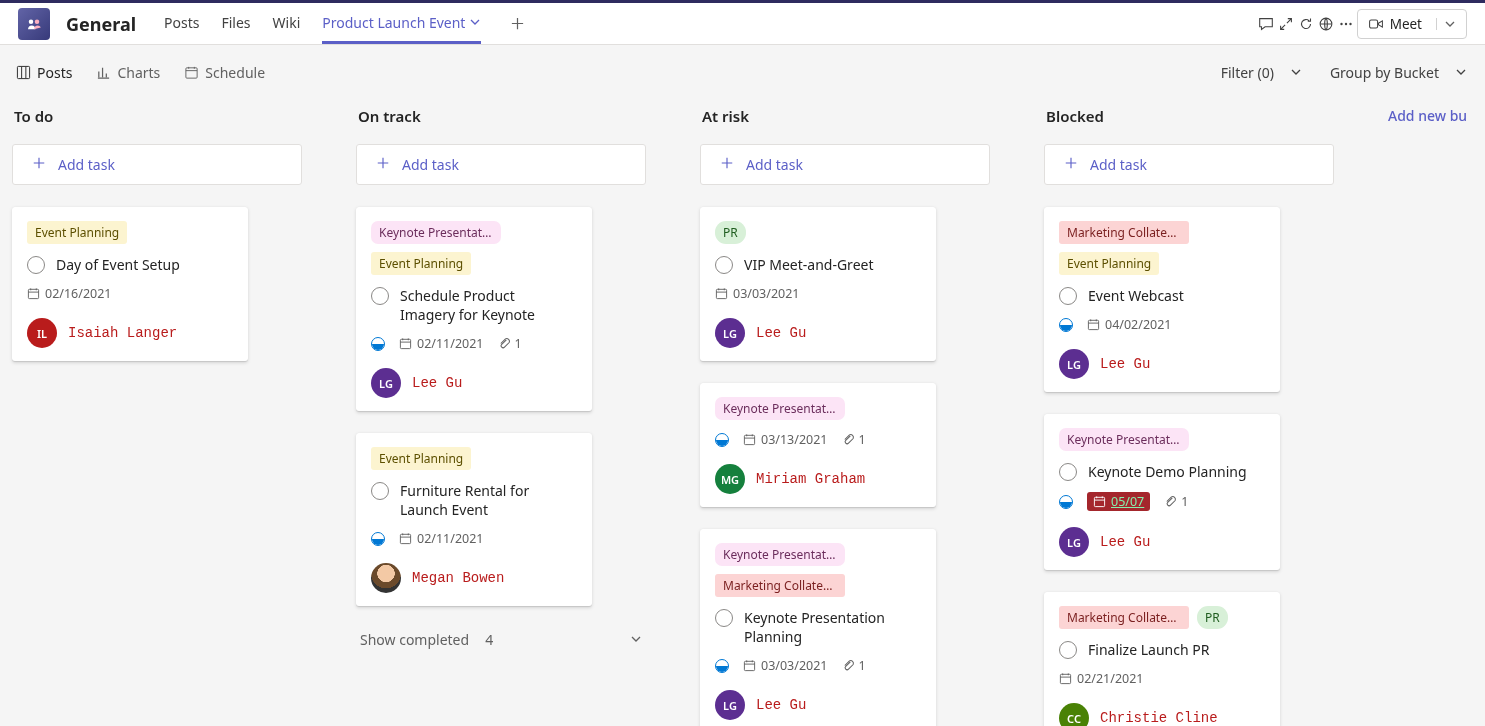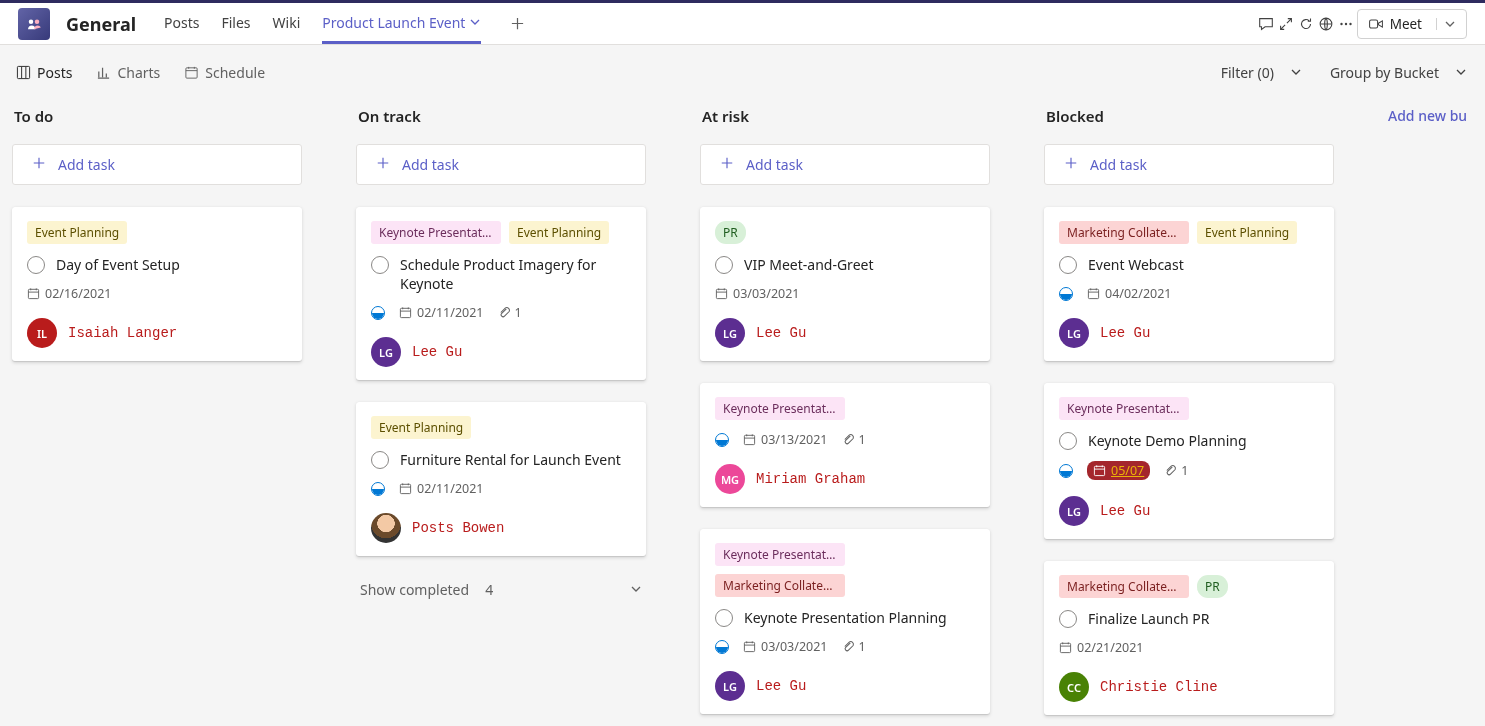--- a/index.html
+++ b/index.html
@@ -65,42 +65,42 @@
     display:flex;align-items:center;gap:12px;
     padding:0 19px;
     color:#5b5fc7;
     cursor:pointer;
   }
   .add-task .plus{color:#5b5fc7;}
 
   .card {
     background:#fff;
     border-radius:3px;
-    width:290px;
+    width:236px;
     margin-top:22px;
     padding:14px 19px 13px 15px;
     box-shadow:0 0.3px 0.9px rgba(0,0,0,0.1),0 1.6px 3.6px rgba(0,0,0,0.13);
   }
   .labels { display:flex; gap:8px; flex-wrap:wrap; margin-bottom:11px; }
   .label { font-size:12px; padding:3px 8px; border-radius:3px; white-space:nowrap; max-width:130px; overflow:hidden; text-overflow:ellipsis; }
   .label.event  { background:#fcf4d0; color:#5c4f00; }
-  .label.keynote{ background:#fce4f6; color:#6b2d5c; }
+  .label.keynote{ background:#fce4f6; color:#6b2d5c;border-radius:7px; }
   .label.pr     { background:#d8f0d8; color:#1e5c1e;border-radius:11px; }
   .label.marketing{ background:#fcd4d4; color:#7a1f1f; }
 
   .title-row { display:flex; align-items:flex-start; gap:11px; }
   .radio { width:18px; height:18px; border:1.5px solid #8a8886; border-radius:50%; flex-shrink:0; margin-top:1px; }
   .task-title { font-size:14px; color:#242424; }
 
   .meta-row { display:flex; align-items:center; gap:14px; margin-top:11px; color:#616161; font-size:12.5px; }
   .meta-row svg{width:13px;height:13px;}
   .bucket-pill { width:14px;height:14px;border-radius:50%;position:relative;overflow:hidden;border:1px solid #0078d4;}
   .bucket-pill::after{content:"";position:absolute;left:0;right:0;bottom:0;height:50%;background:#0078d4;}
   .due { display:flex; align-items:center; gap:5px; }
-  .due.overdue { background:#a4262c; color:#eab308; padding:1px 6px; border-radius:8px;text-decoration:underline;}
+  .due.overdue { background:#a4262c; color:#86efac; padding:1px 6px; border-radius:3px;text-decoration:underline;}
   .due.overdue svg { color:#fff; }
   .attach { display:flex; align-items:center; gap:4px; }
 
   .assign-row { display:flex; align-items:center; gap:11px; margin-top:16px; }
   .avatar {
     width:30px;height:30px;border-radius:50%;display:flex;align-items:center;justify-content:center;
     color:#fff;font-size:11px;font-weight:600;
   }
   .assignee-name { font-size:14px; color:#b91c1c;font-family:Liberation Mono, monospace; }
 
@@ -324,21 +324,21 @@
             <span class="due">
               <svg viewBox="0 0 14 14">
                 <rect x="1.5" y="2.5" width="11" height="10" rx="1" stroke="currentColor" fill="none"></rect>
                 <path d="M1.5 5.5h11M4 1.5v2M10 1.5v2" stroke="currentColor"></path>
               </svg>
               <span>02/11/2021</span>
             </span>
           </div>
     <div class="assign-row">
       <div class="avatar" style="background: radial-gradient(circle at 50% 35%, rgb(243, 201, 165) 0px, rgb(243, 201, 165) 35%, rgb(107, 74, 43) 36%, rgb(107, 74, 43) 60%, rgb(51, 51, 51) 61%, rgb(51, 51, 51) 100%);"></div>
-      <div class="assignee-name">Posts Bowen</div>
+      <div class="assignee-name">Megan Bowen</div>
     </div>
   </div>
 </div>
   <div class="show-completed">
         <span>Show completed</span>
         <span>4</span>
         <span class="caret"><svg viewBox="0 0 12 12">
             <path d="M2 4l4 4 4-4" stroke="#616161" fill="none" stroke-width="1.3"></path>
           </svg></span>
       </div>
@@ -392,21 +392,21 @@
               <span>03/13/2021</span>
             </span>
             <span class="attach">
               <svg viewBox="0 0 14 14">
                 <path d="M9 3l-5 5a2 2 0 003 3l5-5a3 3 0 00-4-4L3 7" stroke="currentColor" fill="none" stroke-width="1.1"></path>
               </svg>
               <span>1</span>
             </span>
           </div>
     <div class="assign-row">
-      <div class="avatar" style="background: #ec4899; text-align: center;">MG</div>
+      <div class="avatar" style="background: #15803d; text-align: center;">MG</div>
       <div class="assignee-name">Miriam Graham</div>
     </div>
   </div>
 
   <div class="card">
     <div class="labels">
             <span class="label keynote">Keynote Presentati...</span>
             <span class="label marketing">Marketing Collateral</span>
           </div>
     <div class="title-row">

